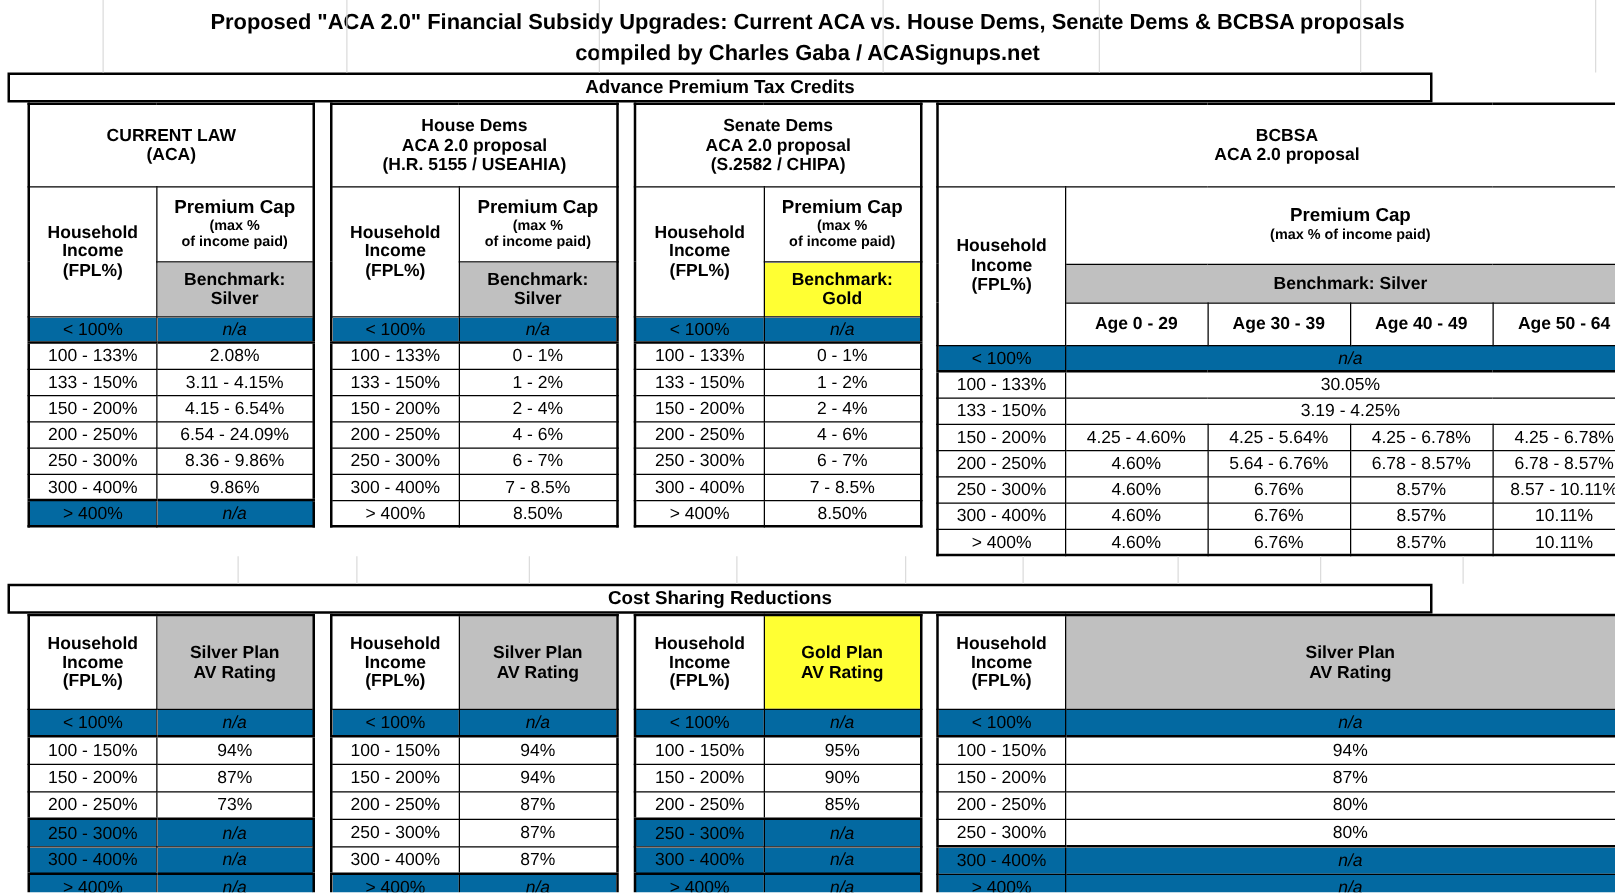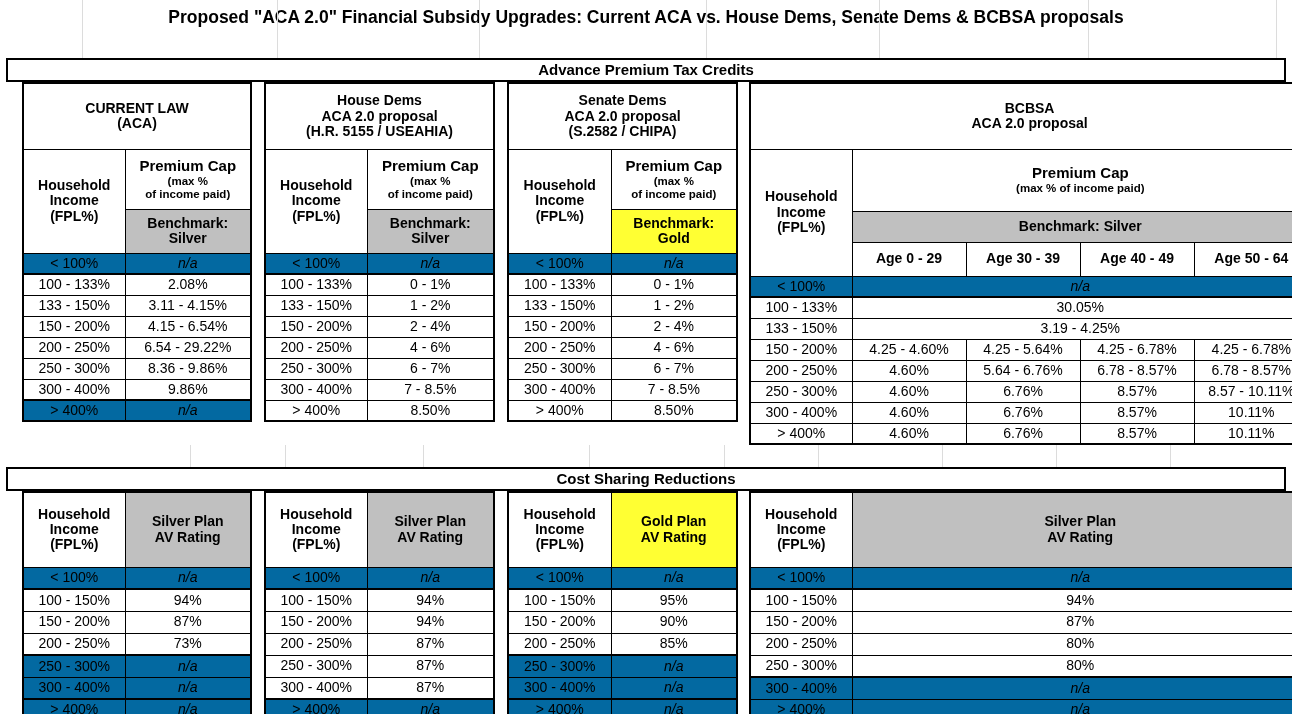--- a/index.html
+++ b/index.html
@@ -6,21 +6,21 @@
   #page{position:relative;width:1292px;height:714px;background:#ffffff;
         font-family:"Liberation Sans",sans-serif;color:#000;overflow:hidden;}
 
   
   .title-band{position:relative;height:58px;text-align:center;}
   .title-band .t1{padding-top:5px;font-size:17.5px;font-weight:bold;line-height:25px;}
   .title-band .t2{font-size:17.5px;font-weight:bold;line-height:24px;}
   .vline{position:absolute;top:0;bottom:0;width:1px;background:#dcdcdc;}
 
   
-  .section-banner{box-sizing:border-box;margin-left:6px;width:1280px;height:24px;
+  .section-banner{box-sizing:border-box;margin-left:6px;width:1140px;height:24px;
       border:2px solid #000;font-size:15px;font-weight:bold;text-align:center;
       line-height:20px;background:#fff;}
 
   
   .groups-row{margin-left:6px;width:1280px;display:flex;align-items:flex-start;padding-left:16px;}
   .gap12{width:12px;flex:none;position:relative;}
   .gap11{width:11px;flex:none;position:relative;}
 
   table.grp{border-collapse:collapse;table-layout:fixed;border:2px solid #000;flex:none;background:#fff;}
   table.grp td{border:1px solid #000;text-align:center;vertical-align:middle;
@@ -60,20 +60,21 @@
 
   <div class="title-band">
     <div class="vline" style="left:82px"></div>
     <div class="vline" style="left:277px"></div>
     <div class="vline" style="left:479px"></div>
     <div class="vline" style="left:706px"></div>
     <div class="vline" style="left:879px"></div>
     <div class="vline" style="left:1088px"></div>
     <div class="vline" style="left:1276px"></div>
     <div class="t1">Proposed "ACA 2.0" Financial Subsidy Upgrades: Current ACA vs. House Dems, Senate Dems &amp; BCBSA proposals</div>
+    <div class="t2">compiled by Charles Gaba / ACASignups.net</div>
   </div>
 
   <div class="section-banner">Advance Premium Tax Credits</div>
 
   <div class="groups-row">
 
     <table class="grp aptc" style="width:228px">
       <colgroup>
           <col style="width:102px">
           <col style="width:126px">
@@ -114,21 +115,21 @@
       <tr class="dr">
             <td>133 - 150%</td>
             <td>3.11 - 4.15%</td>
           </tr>
       <tr class="dr">
             <td>150 - 200%</td>
             <td>4.15 - 6.54%</td>
           </tr>
       <tr class="dr">
             <td>200 - 250%</td>
-            <td>6.54 - 29.22%</td>
+            <td>6.54 - 24.09%</td>
           </tr>
       <tr class="dr">
             <td>250 - 300%</td>
             <td>8.36 - 9.86%</td>
           </tr>
       <tr class="dr">
             <td>300 - 400%</td>
             <td>9.86%</td>
           </tr>
       <tr class="dr tt">

